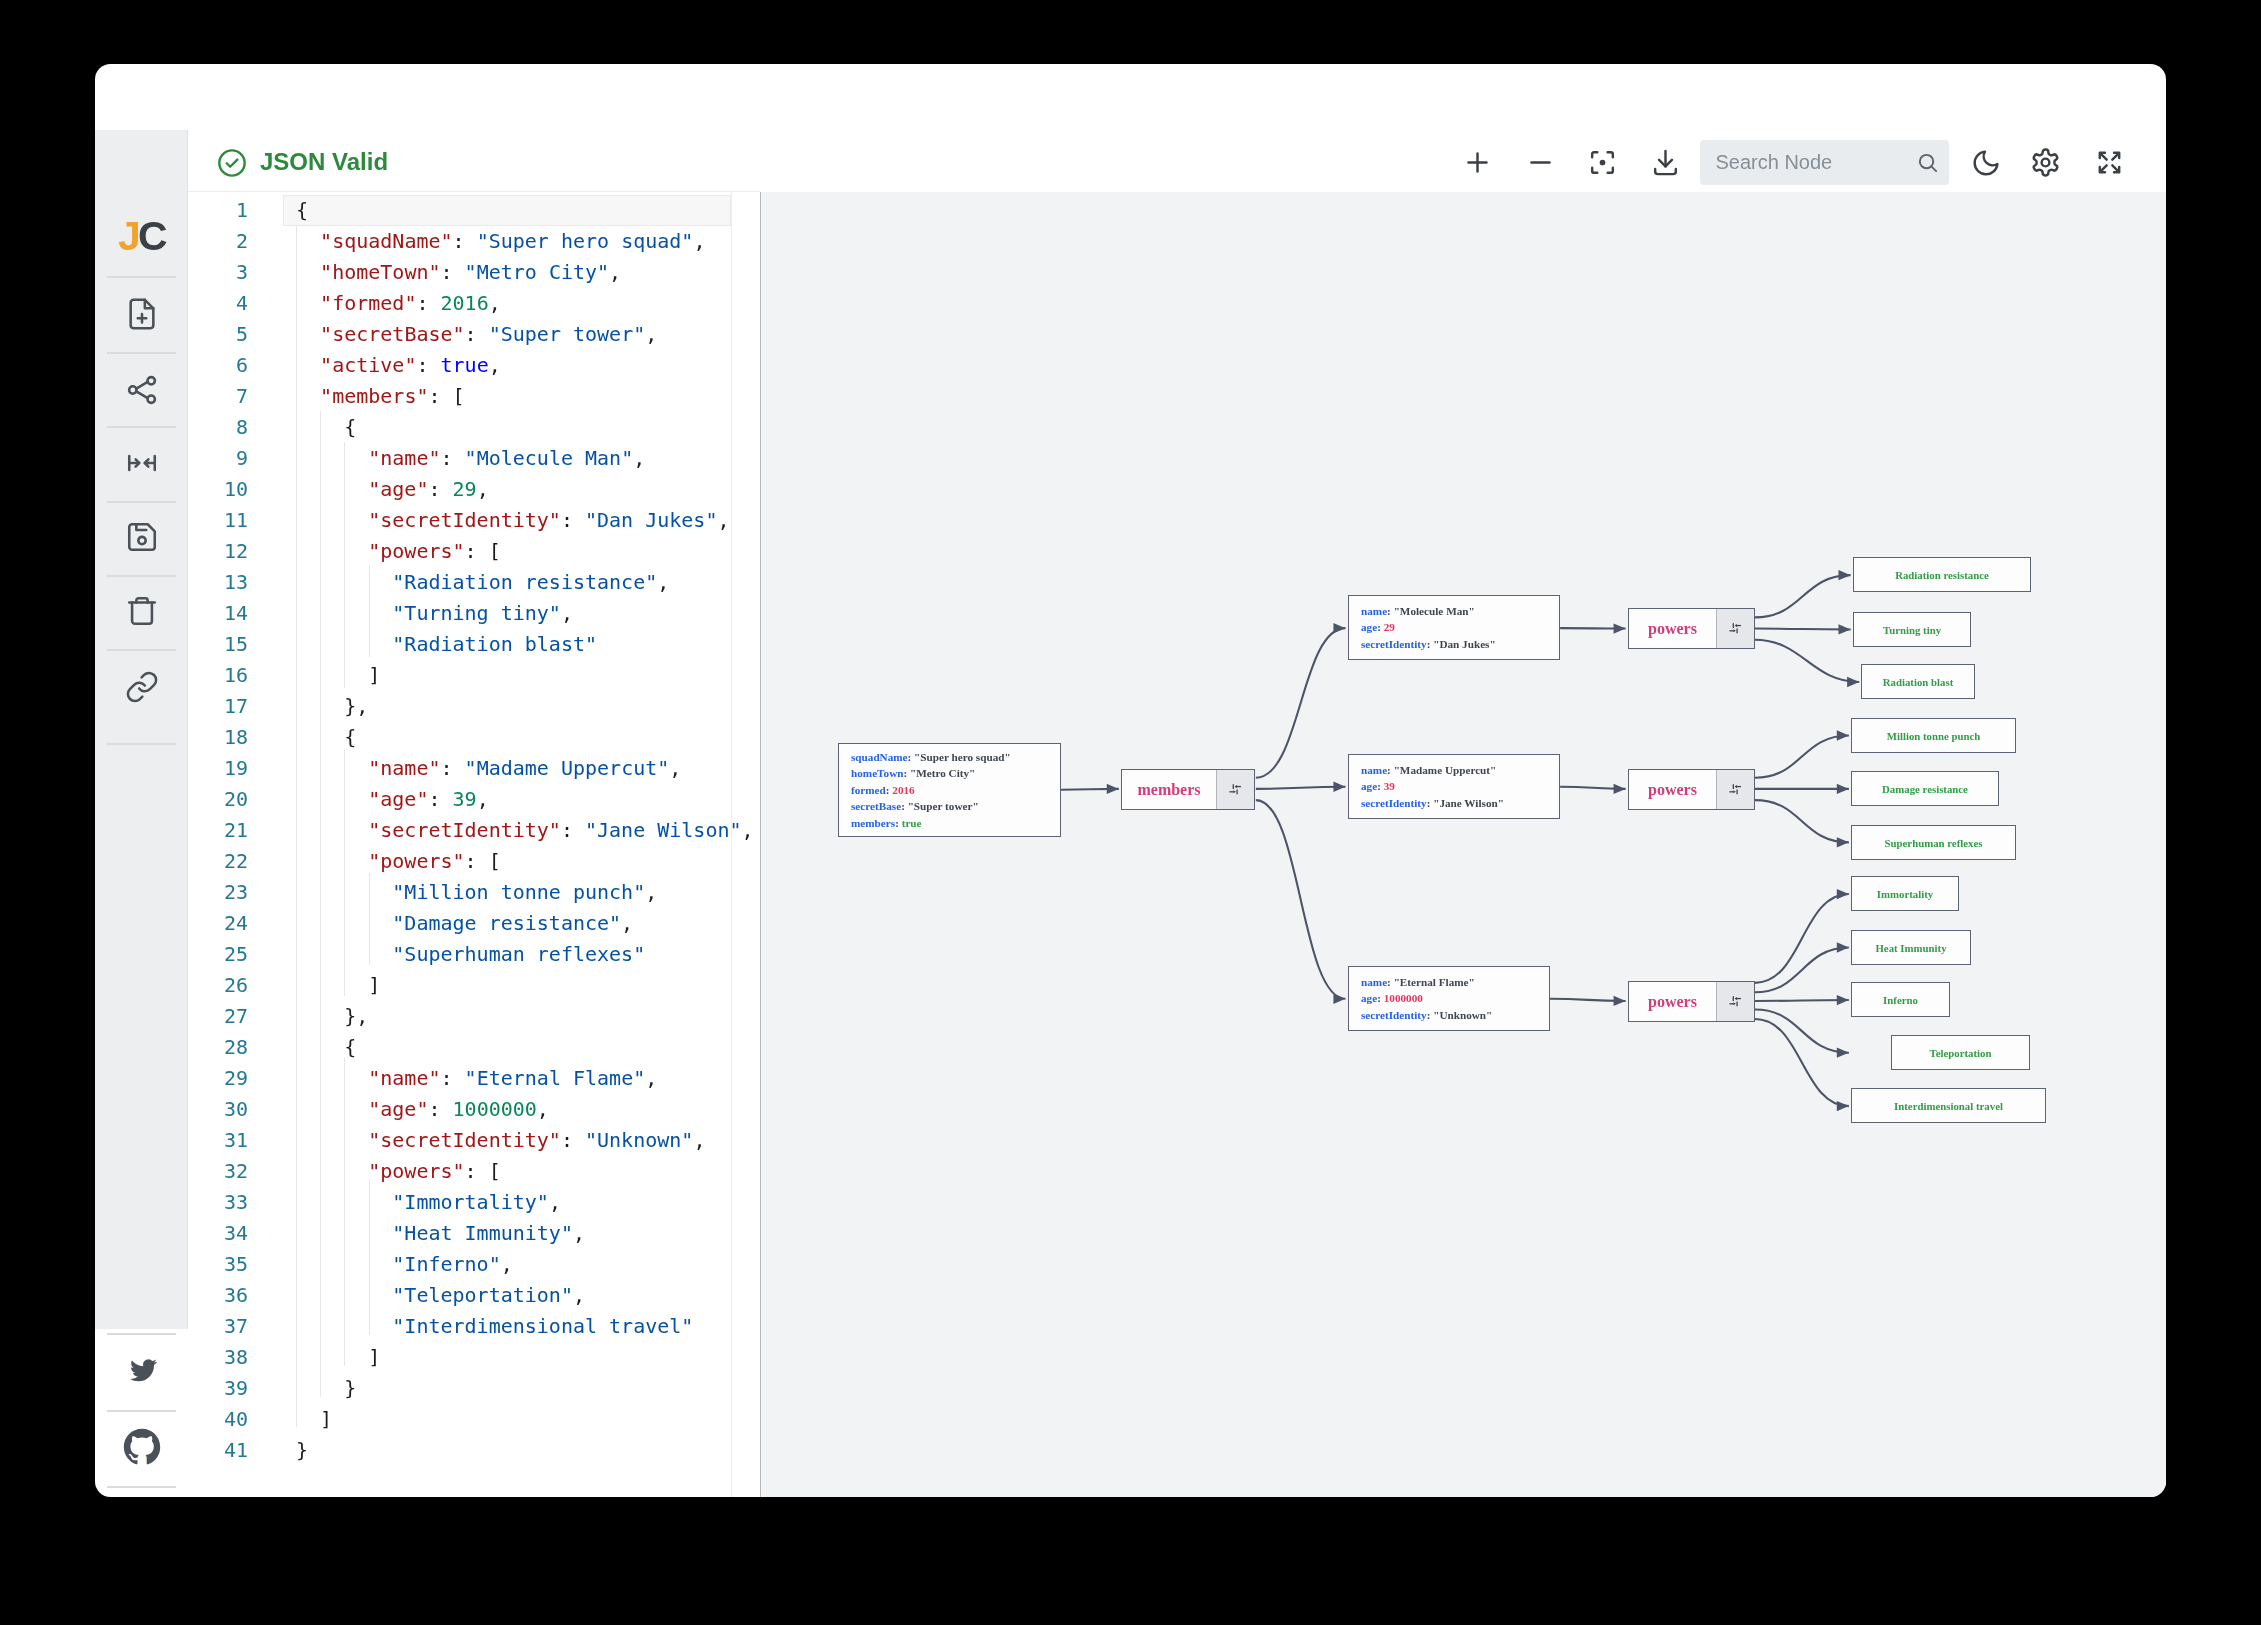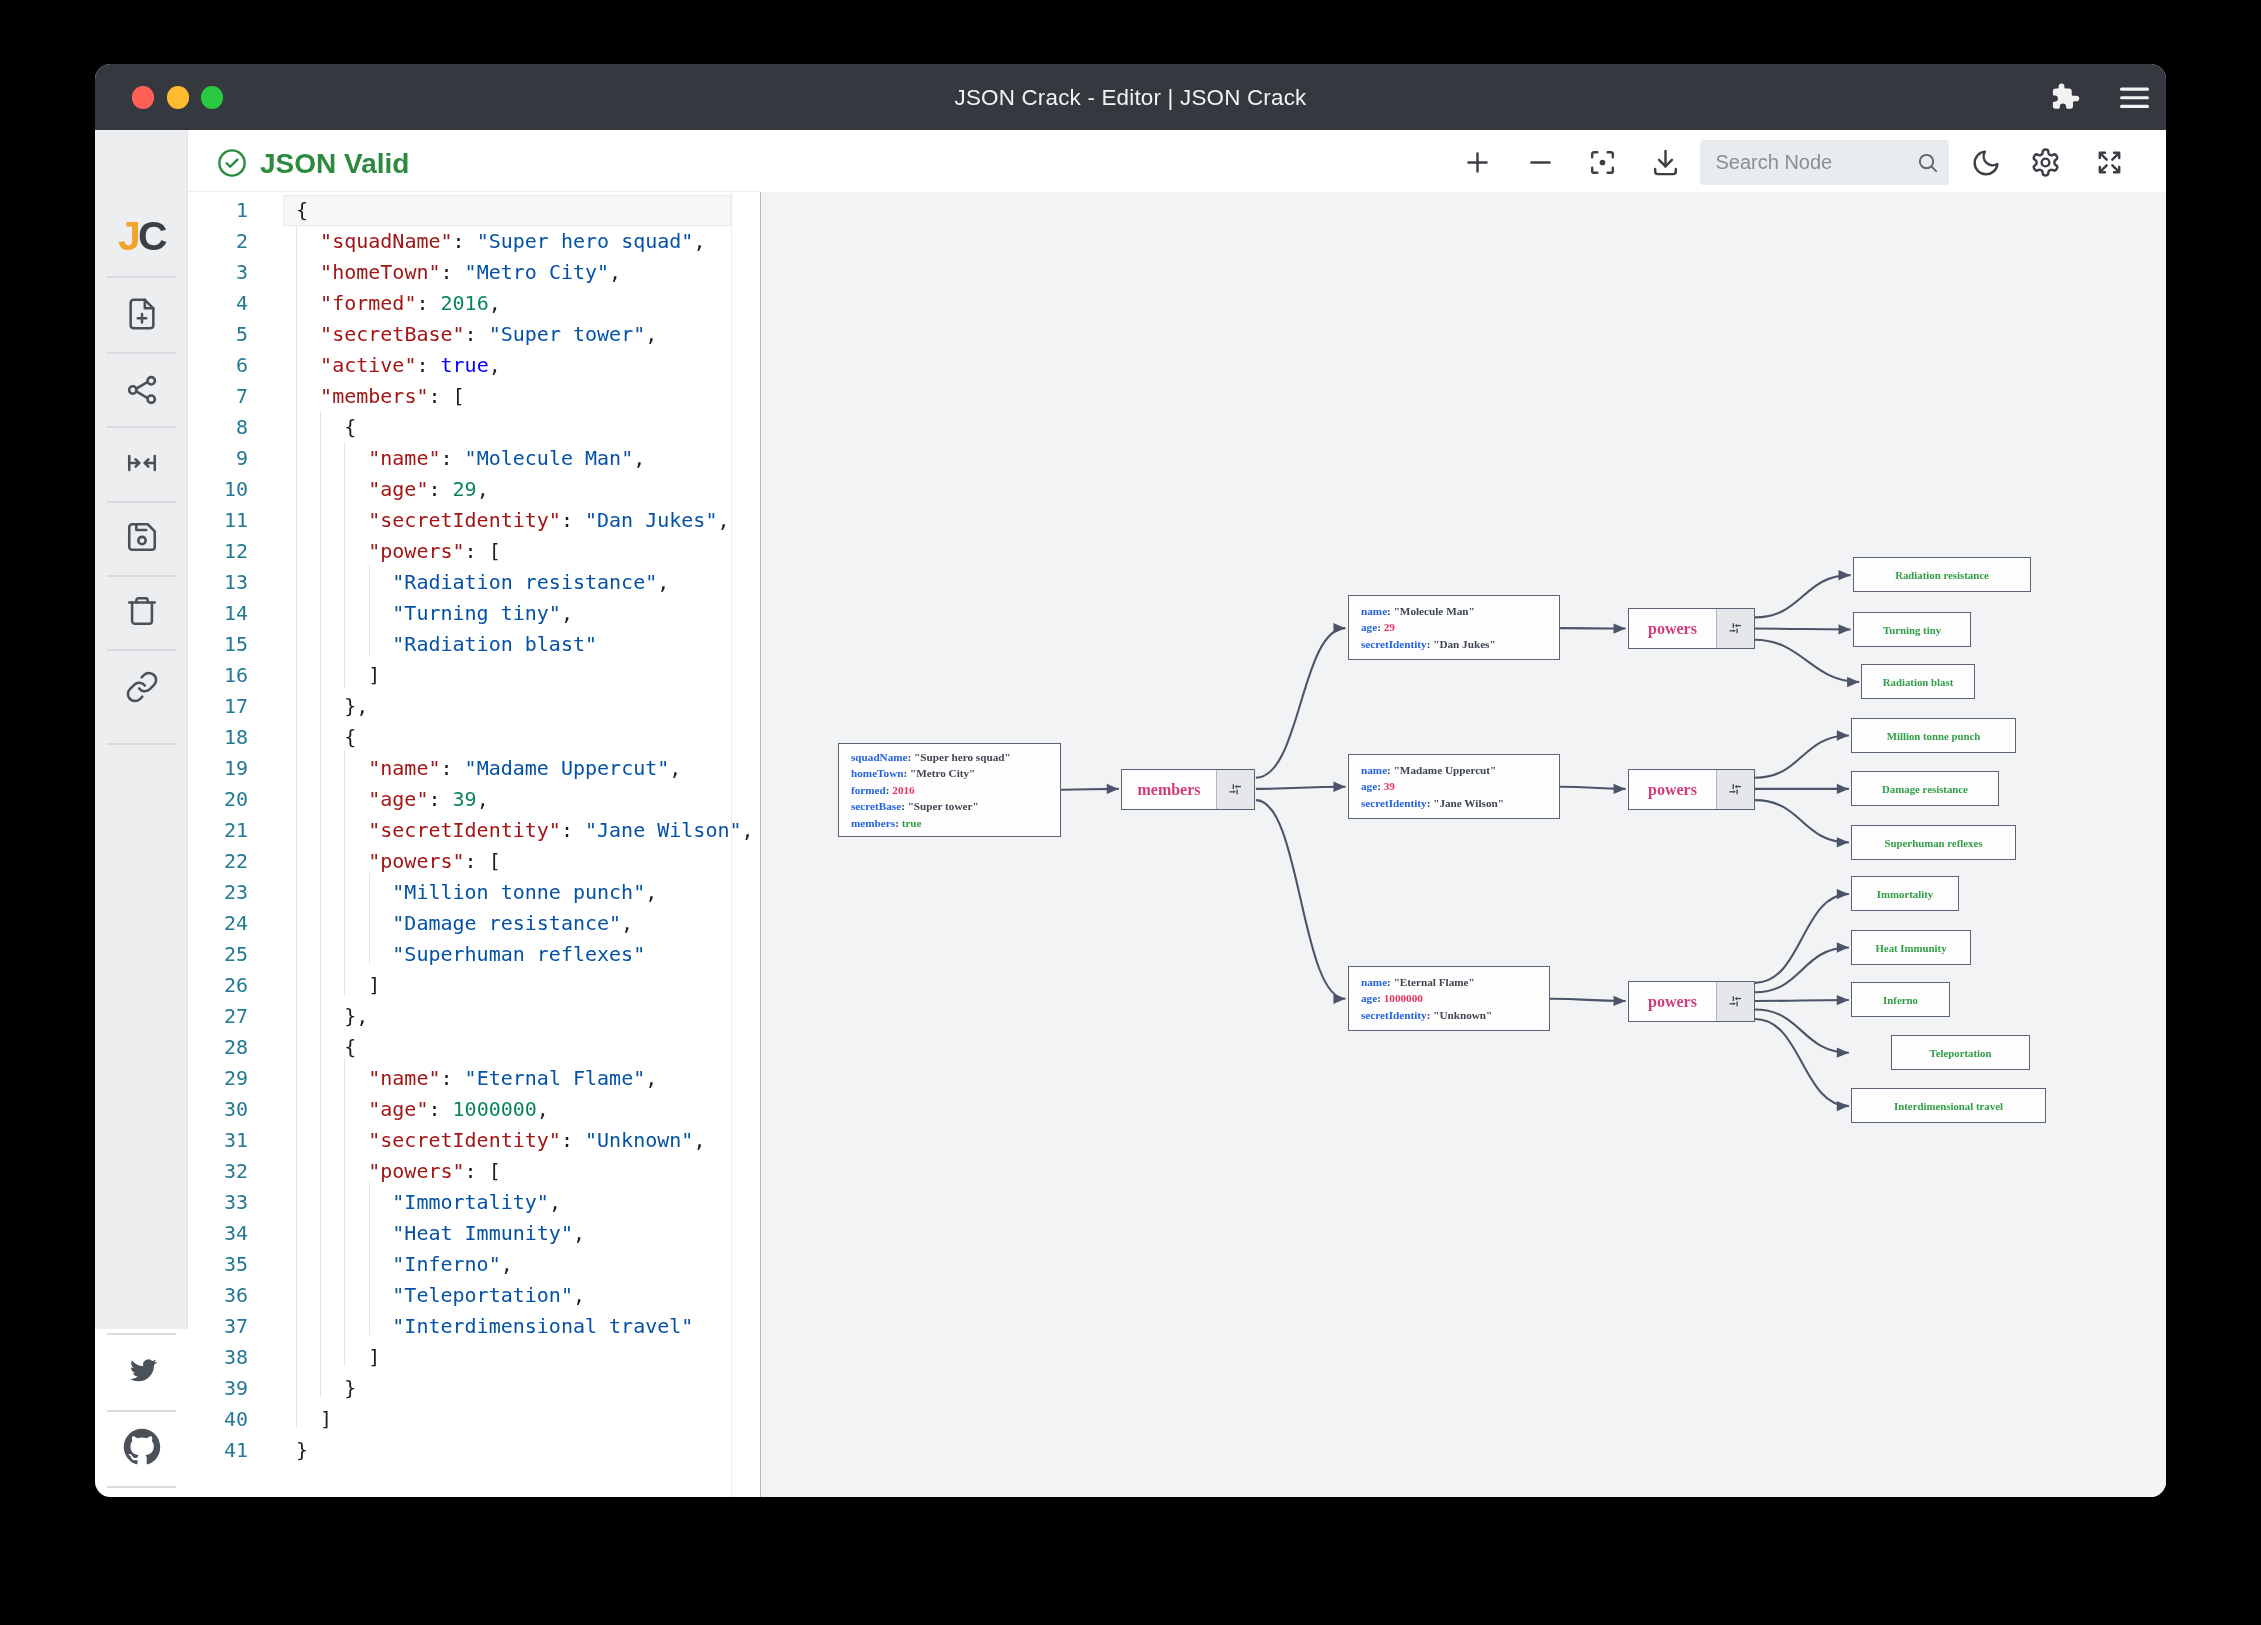--- a/index.html
+++ b/index.html
@@ -21,21 +21,21 @@
   .sb-item{position:absolute;left:0;width:93px;height:48px;display:flex;align-items:center;justify-content:center;}
   .sb-div{position:absolute;left:12px;width:69px;height:1.7px;background:#d9dbde;}
   #logo{font-weight:800;font-size:41px;letter-spacing:-2.6px;font-family:"Liberation Sans",sans-serif;}
   #logo .j{color:var(--logo-j);} #logo .c{color:var(--logo-c);}
   .sb-item svg{stroke:var(--icon-color);fill:none;stroke-width:1.8;stroke-linecap:round;stroke-linejoin:round;}
   .sb-item svg.fill{fill:var(--icon-color);stroke:none;}
 
   
   #editor-header{position:absolute;left:93px;top:66px;width:572px;height:62px;background:#fff;border-bottom:0.9px solid #ebedef;}
   #valid-icon{position:absolute;left:121px;top:83px;}
-  #valid-label{position:absolute;left:165px;top:84px;font-size:28px;font-weight:600;color:var(--valid-green);}
+  #valid-label{position:absolute;left:165px;top:84px;font-size:24px;font-weight:600;color:var(--valid-green);}
   #editor{position:absolute;left:93px;top:128px;width:572px;height:1305px;background:#fff;overflow:hidden;}
   #gutter{position:absolute;left:0;top:3.4px;width:60px;text-align:right;color:var(--line-number);
           font-family:"DejaVu Sans Mono",monospace;font-size:20px;line-height:31px;}
   #code{position:absolute;left:108px;top:3.4px;white-space:pre;color:var(--tok-punct);
         font-family:"DejaVu Sans Mono",monospace;font-size:20px;line-height:31px;}
   .tk{color:var(--tok-key);} .ts{color:var(--tok-string);} .tn{color:var(--tok-number);} .tb{color:var(--tok-bool);}
   .guide{position:absolute;width:0.9px;background:#e4e6e9;}
   #scroll-ruler{position:absolute;left:543px;top:0;width:0.9px;height:1305px;background:#ededee;}
   #cur-line{position:absolute;left:95px;top:3.4px;width:448px;height:31px;background:rgba(100,100,100,.05);border:0.9px solid rgba(0,0,0,.05);}
 
@@ -59,40 +59,20 @@
   .node.parent{display:flex;align-items:stretch;}
   .node.parent .plabel{flex:1;display:flex;align-items:center;justify-content:center;color:var(--parent-label);font-size:16px;}
   .node.parent .pbtn{width:38px;background:#e5e7ea;border-left:0.9px solid rgba(82,90,108,.35);display:flex;align-items:center;justify-content:center;}
   .node.leaf{display:flex;align-items:center;justify-content:center;color:var(--leaf-text);font-size:10.8px;}
 </style>
 </head>
 <body>
 
 <div id="window">
 
-  <div id="titlebar">
-    <div class="tl" style="left:37px;background:#ff5f57"></div>
-    <div class="tl" style="left:72px;background:#febc2e"></div>
-    <div class="tl" style="left:106px;background:#28c840"></div>
-    <div id="win-title">JSON Crack - Editor | JSON Crack</div>
-    <div class="tb-icon" style="left:1954px">
-      <svg width="31" height="31" viewBox="0 0 24 24" fill="#f2f2f2">
-        <path d="M19.8 11.4h-1.2a1 1 0 0 1-1-1V7.7c0-1-.8-1.9-1.9-1.9h-2.8a1 1 0 0 1-1-1v-.7a2.2 2.2 0 1 0-4.4 0v.7a1 1 0 0 1-1 1H4.9C3.9 5.8 3 6.7 3 7.7v2.5c0 .6.4 1 1 1h.5a2.4 2.4 0 1 1 0 4.8H4c-.6 0-1 .4-1 1v2.5c0 1 .9 1.9 1.9 1.9h2.5c.6 0 1-.4 1-1v-.5a2.4 2.4 0 1 1 4.8 0v.5c0 .6.4 1 1 1h2.5c1 0 1.9-.9 1.9-1.9v-2.8a1 1 0 0 1 1-1h1.2a2.2 2.2 0 1 0 0-4.3z"></path>
-      </svg>
-    </div>
-    <div class="tb-icon" style="left:2023px;top:20px">
-      <svg width="33" height="27.6" viewBox="0 0 38 32">
-        <g stroke="#f2f2f2" stroke-width="3.6" stroke-linecap="round">
-          <line x1="4" y1="6" x2="34" y2="6"></line>
-            <line x1="4" y1="16" x2="34" y2="16"></line>
-            <line x1="4" y1="26" x2="34" y2="26"></line>
-        </g>
-      </svg>
-    </div>
-  </div>
 
   <div id="sidebar">
     <div class="sb-item" style="top:82px">
       <span id="logo"><span class="j">J</span><span class="c">C</span></span>
     </div>
     <div class="sb-div" style="top:146px"></div>
     <div class="sb-item" style="top:160px">
       <svg width="34" height="34" viewBox="0 0 24 24">
         <path d="M14 2H6a2 2 0 0 0-2 2v16a2 2 0 0 0 2 2h12a2 2 0 0 0 2-2V8z"></path>
           <path d="M14 2v6h6"></path>

